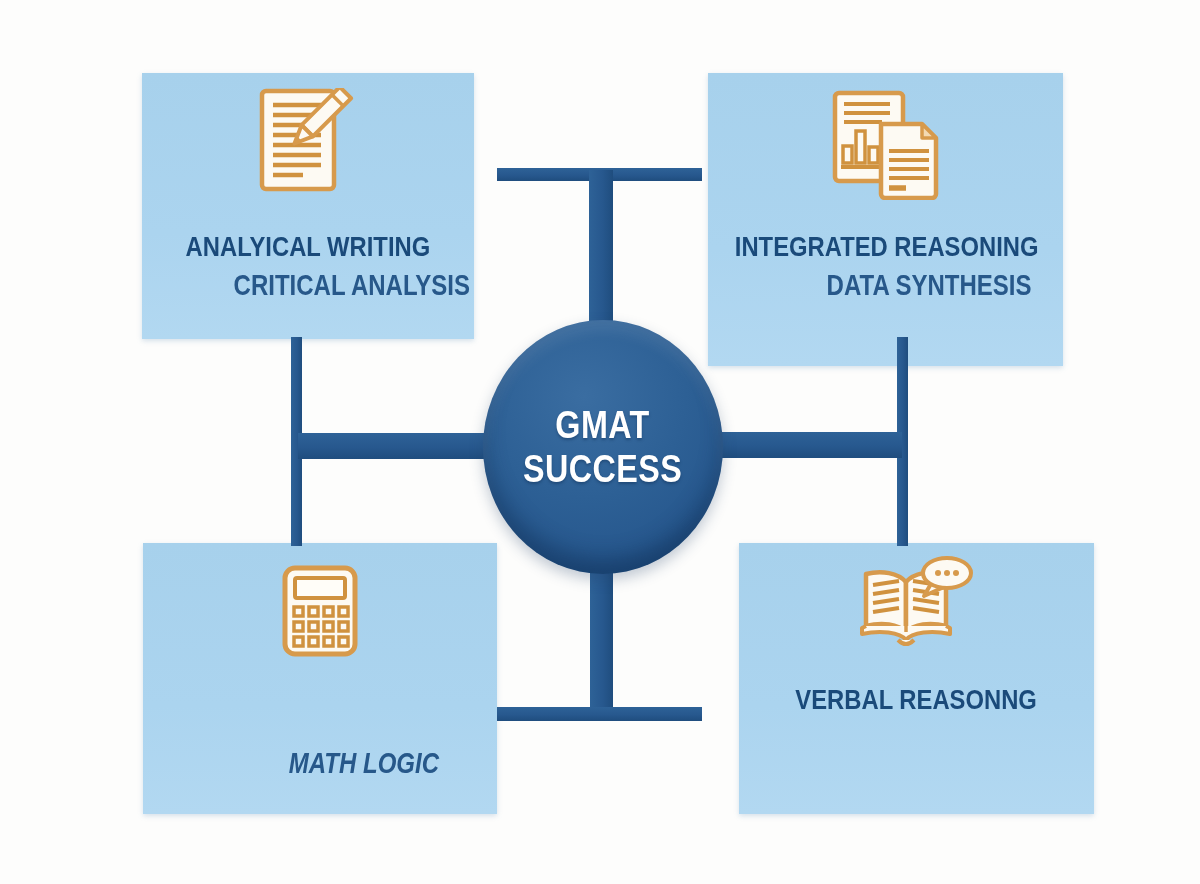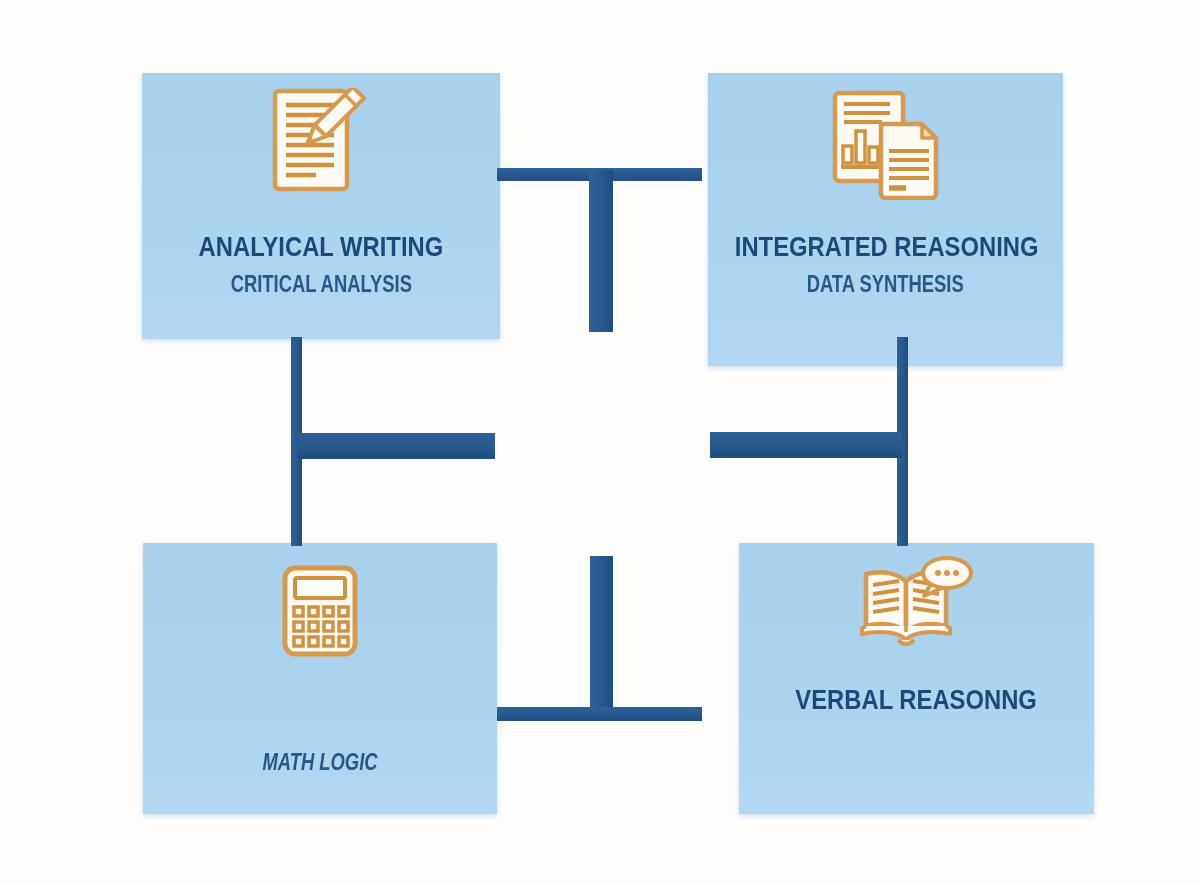--- a/index.html
+++ b/index.html
@@ -8,35 +8,35 @@
     background:#fdfdfc;
     font-family:"Liberation Sans","DejaVu Sans",sans-serif;
   }
   
   .qbox{
     position:absolute;
     background:linear-gradient(180deg,#a7d1ec 0%,#abd4ef 60%,#b2d8f1 100%);
     box-shadow:0 2px 5px rgba(110,150,190,.28);
     z-index:1;
   }
-  .qbox.tl{left:142px;top:73px;width:358px;height:266px;}
+  .qbox.tl{left:142px;top:73px;width:332px;height:266px;}
   .qbox.tr{left:708px;top:73px;width:355px;height:293px;}
   .qbox.bl{left:143px;top:543px;width:354px;height:271px;}
   .qbox.br{left:739px;top:543px;width:355px;height:271px;}
   .icon-wrap{position:absolute;left:50%;transform:translateX(-50%);}
   .tl .icon-wrap{top:15px;}
   .tr .icon-wrap{top:17px;}
   .bl .icon-wrap{top:22px;}
   .br .icon-wrap{top:13px;}
   .node-title,.node-sub{
     position:absolute;left:0;width:100%;text-align:center;
     color:#1a4a7a;font-weight:bold;white-space:nowrap;
   }
   .node-title{font-size:28px;line-height:41px;letter-spacing:0px;}
-  .node-sub{font-size:23px;line-height:33px;color:#27588a;}
+  .node-sub{font-size:30px;line-height:33px;color:#27588a;padding-left:44px;}
   .tl .node-title,.tr .node-title{top:153px;}
   .tl .node-sub,.tr .node-sub{top:195px;}
   .bl .node-title{top:133px;}
   .bl .node-sub{top:203px;font-style:italic;}
   .br .node-title{top:136px;}
   .br .node-sub{top:179px;}
   .cond{display:inline-block;transform:scaleX(.85);transform-origin:50% 50%;}
   .cond2{display:inline-block;transform:scaleX(.80);transform-origin:50% 50%;}
   
   .bar{position:absolute;z-index:2;background:linear-gradient(180deg,#2e6297 0%,#27588e 55%,#1f4d7e 100%);}
@@ -182,14 +182,18 @@
         <polygon points="72,26 64,40 84,31" fill="#fdfaf3" stroke="#d79a4c" stroke-width="4" stroke-linejoin="round"></polygon>
         <ellipse cx="87" cy="17" rx="24" ry="15" fill="#fdfaf3" stroke="#d79a4c" stroke-width="4"></ellipse>
         <circle cx="78" cy="17" r="3" fill="#d79a4c"></circle>
         <circle cx="87" cy="17" r="3" fill="#d79a4c"></circle>
         <circle cx="96" cy="17" r="3" fill="#d79a4c"></circle>
       </svg>
     </span>
     <div class="node-title"><span class="cond">VERBAL REASONNG</span></div>
   </div>
 
+  <div class="center-circle">
+    <div class="center-line"><span class="cond">GMAT</span></div>
+    <div class="center-line"><span class="cond">SUCCESS</span></div>
+  </div>
 
 </div>
 
 </body></html>

